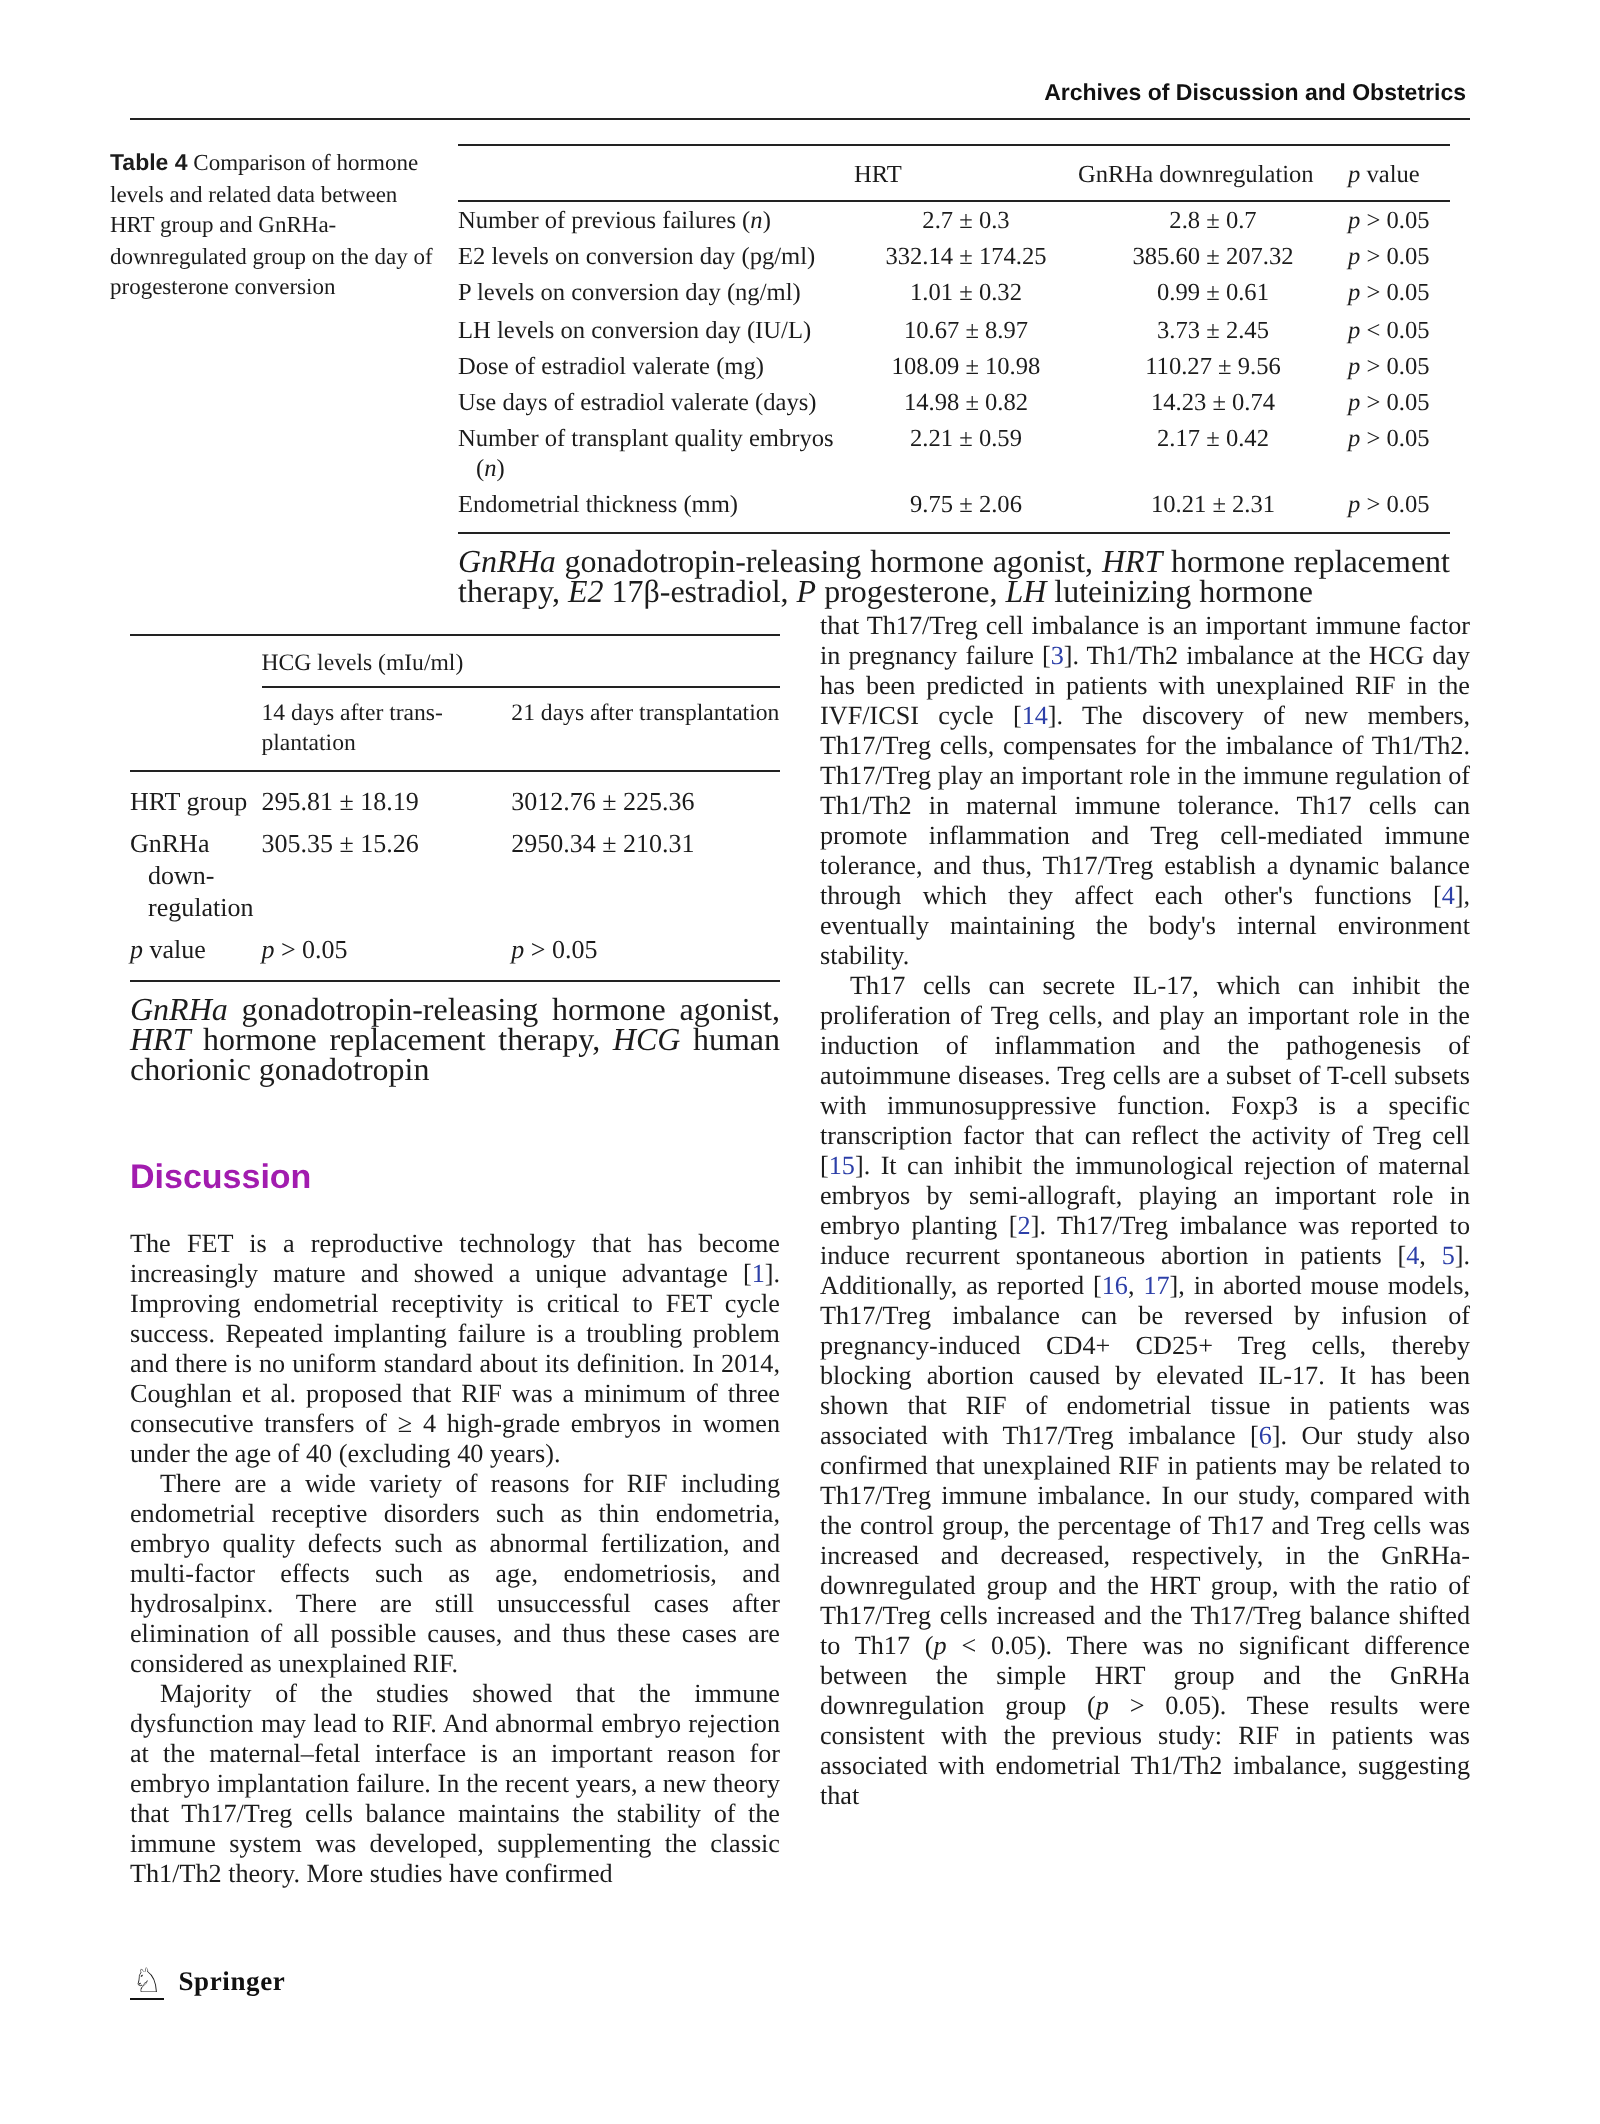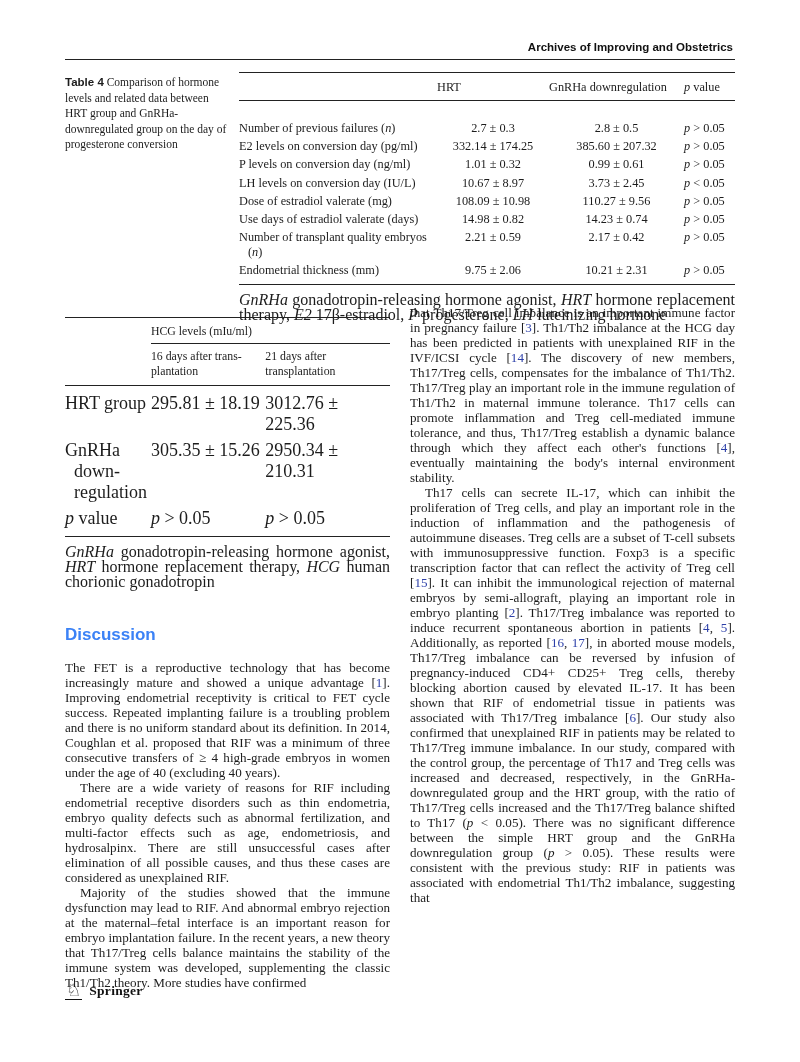--- a/index.html
+++ b/index.html
@@ -12,56 +12,56 @@
   .journal-name {
     position:absolute; top:41px; right:67px;
     font-family:"Liberation Sans", sans-serif; font-weight:700;
     font-size:11.5px; color:#111;
   }
   .header-rule {
     position:absolute; top:59px; left:65px; width:670px;
     border-top:1.4px solid #222;
   }
   
-  .t4-block { position:absolute; top:72px; left:65px; width:670px; display:flex; }
+  .t4-block { position:absolute; top:72px; left:55px; width:670px; display:flex; }
   .t4-caption { width:162px; padding-top:3px; font-size:11.5px; line-height:15.5px; }
   .tbl-label { font-family:"Liberation Sans", sans-serif; font-weight:700; font-size:11.5px; }
   .t4-right { width:496px; margin-left:12px; }
   table { border-collapse:collapse; }
   .t4 { width:496px; border-top:1.3px solid #222; border-bottom:1.3px solid #222; }
   .t4 thead th {
     font-weight:normal; font-size:12.3px; text-align:left;
     padding:7px 0 5px 0; border-bottom:1.1px solid #222;
   }
   .t4 tbody td { font-size:12.3px; padding:1.6px 0; vertical-align:top; }
-  .t4 tbody tr:first-child td { padding-top:20px; }
+  .t4 tbody tr:first-child td { padding-top:2px; }
   .t4 tbody tr:last-child td { padding-bottom:6px;font-family:Liberation Serif, serif; }
   .c-num { text-align:center; }
   .c-pcol { text-align:left; }
   .c-label { text-align:left; padding-left:9px !important; text-indent:-9px; }
   .footnote {
     margin-top:7px; font-size:16px; line-height:15px;
     text-align:justify; color:#1c1c1c;
   }
   
   .col-left  { position:absolute; top:308px; left:65px;  width:325px; }
   .col-right { position:absolute; top:305px; left:410px; width:325px; }
   
   .t5-caption { font-size:11.5px; line-height:15.5px; text-align:justify; }
   .t5 { width:325px; margin-top:9px; border-top:1.4px solid #222; border-bottom:1.4px solid #222; }
   .t5 th { font-weight:normal; font-size:11.8px; text-align:left; vertical-align:top;margin-left:48px; }
   .t5 .group-hd { padding:6px 0 4px 0; border-bottom:1px solid #222; }
   .t5 .sub-hd th { padding:5px 0 6px 0; border-bottom:1.8px solid #222; }
-  .t5 tbody td { font-size:18px; padding:2.5px 4px 2.5px 0; vertical-align:top;margin-top:23px; }
+  .t5 tbody td { font-size:13px; padding:2.5px 4px 2.5px 0; vertical-align:top;margin-top:23px; }
   .t5 tbody tr:first-child td { padding-top:7px; }
   .t5 tbody tr:last-child td { padding-bottom:7px; }
   
   .section-heading {
     margin-top:36px; font-family:"Liberation Sans", sans-serif;
-    font-weight:700; font-size:17px; color:#3b82f6;
+    font-weight:700; font-size:17px; color:#a21caf;
   }
   .body-text { margin-top:15px; }
   .body-text p, .col-right p {
     font-size:13.1px; line-height:15px; text-align:justify;
   }
   p.indent { text-indent:15px; }
   .cite { text-decoration:none; cursor:pointer; }
   i { font-style:italic; }
   
   .footer { position:absolute; top:982px; left:65px; display:flex; align-items:center; }
@@ -72,21 +72,21 @@
   .publisher-name {
     margin-left:7px; font-family:"Liberation Serif", serif;
     font-size:13.5px; font-weight:600; letter-spacing:0.3px; color:#111;
   }
 </style>
 </head>
 <body>
 
 <div class="page">
 
-  <div class="journal-name">Archives of Improving and Obstetrics</div>
+  <div class="journal-name">Archives of Discussion and Obstetrics</div>
   <div class="header-rule"></div>
 
   <div class="t4-block">
     <div class="t4-caption">
       <span class="tbl-label">Table 4</span>
       <span>Comparison of hormone levels and related data between HRT group and GnRHa-downregulated group on the day of progesterone conversion</span>
     </div>
     <div class="t4-right">
       <table class="t4">
         <colgroup>
@@ -100,21 +100,21 @@
             <th></th>
             <th>HRT</th>
             <th>GnRHa downregulation</th>
             <th><i>p</i> value</th>
           </tr>
         </thead>
         <tbody>
             <tr>
               <td class="c-label">Number of previous failures (<i>n</i>)</td>
               <td class="c-num">2.7 ± 0.3</td>
-              <td class="c-num">2.8 ± 0.5</td>
+              <td class="c-num">2.8 ± 0.7</td>
               <td class="c-pcol"><i>p</i> &gt; 0.05</td>
             </tr>
             <tr>
               <td class="c-label">E2 levels on conversion day (pg/ml)</td>
               <td class="c-num">332.14 ± 174.25</td>
               <td class="c-num">385.60 ± 207.32</td>
               <td class="c-pcol"><i>p</i> &gt; 0.05</td>
             </tr>
             <tr>
               <td class="c-label">P levels on conversion day (ng/ml)</td>
@@ -165,21 +165,21 @@
           <col style="width:127px">
           <col style="width:136px">
         </colgroup>
       <thead>
         <tr>
           <th></th>
           <th class="group-hd" colspan="2">HCG levels (mIu/ml)</th>
         </tr>
         <tr class="sub-hd">
           <th></th>
-          <th>16 days after trans- plantation</th>
+          <th>14 days after trans- plantation</th>
           <th>21 days after transplantation</th>
         </tr>
       </thead>
       <tbody>
           <tr>
             <td class="c-label">HRT group</td>
             <td class="c-left">295.81 ± 18.19</td>
             <td class="c-left">3012.76 ± 225.36</td>
           </tr>
           <tr>

